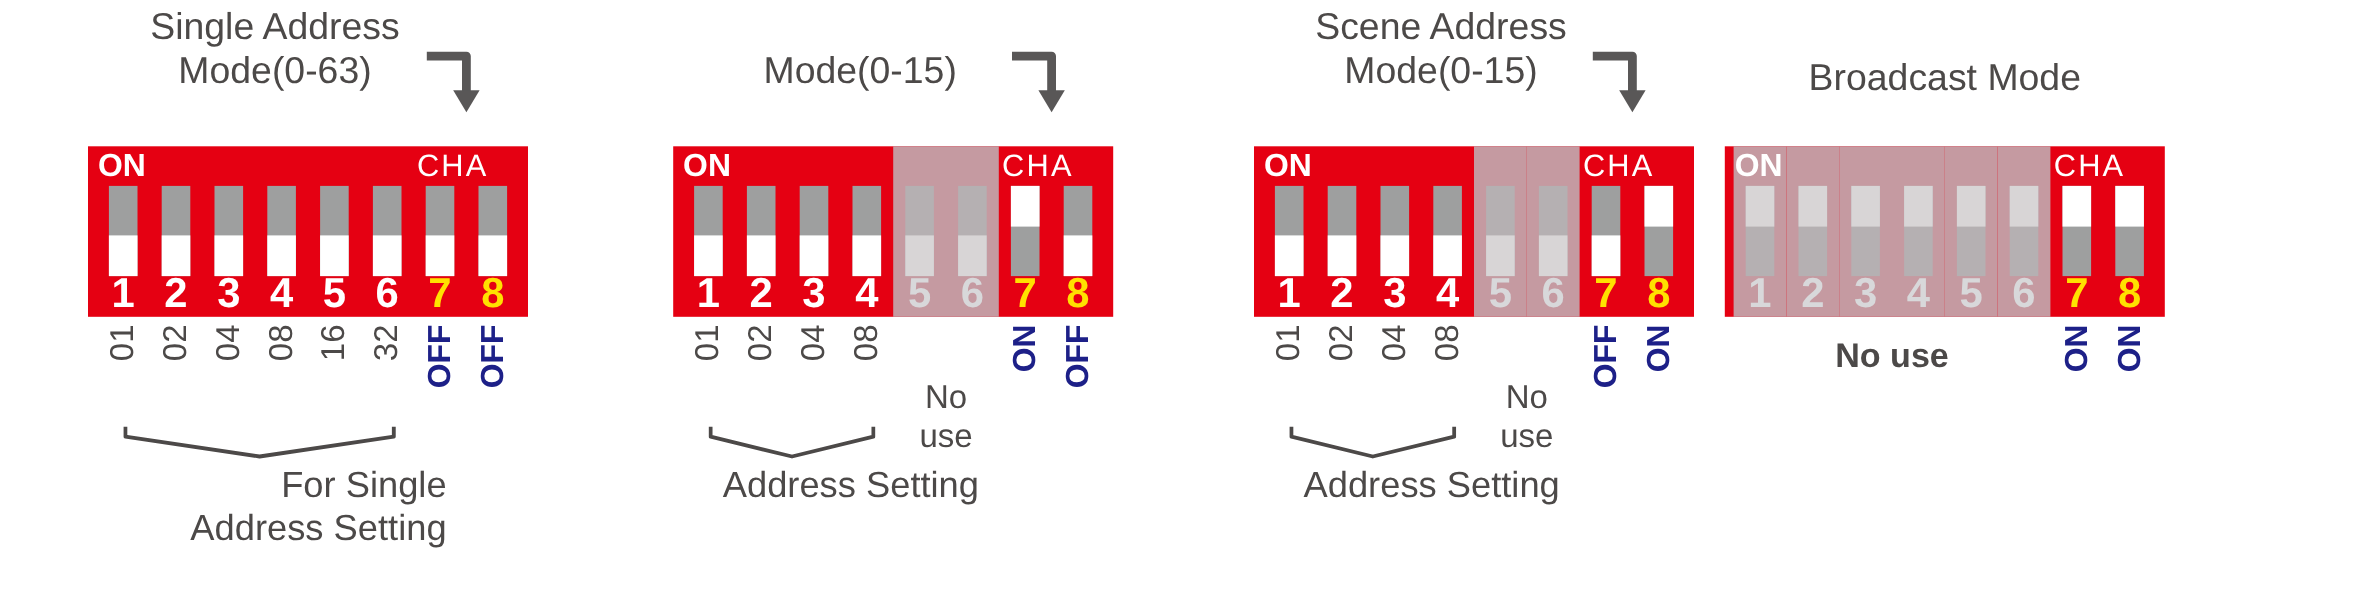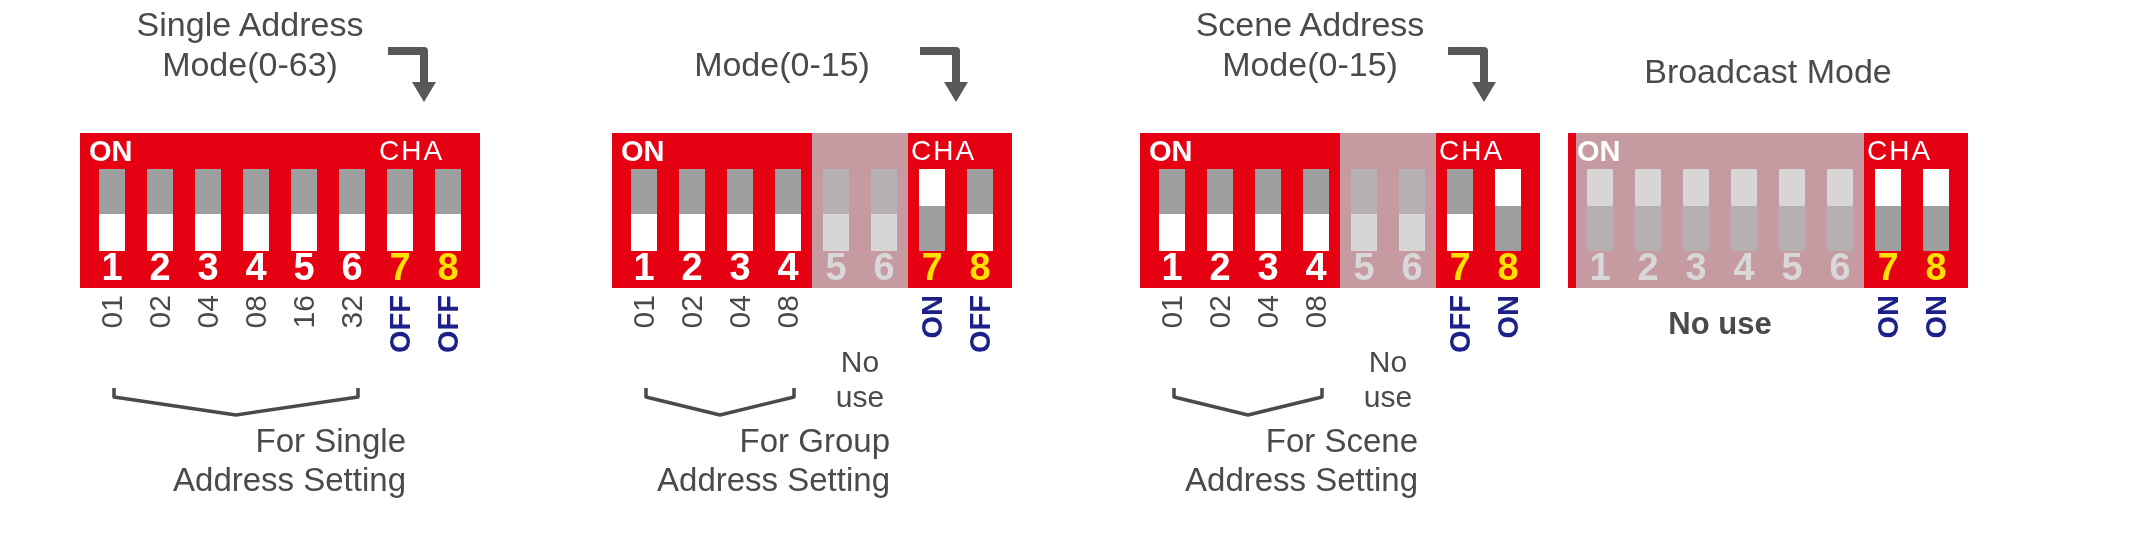--- a/index.html
+++ b/index.html
@@ -224,21 +224,20 @@
     <div class="lab-col lc-6">
         <span class="rot blab">ON</span>
       </div>
     <div class="lab-col lc-7">
         <span class="rot blab">OFF</span>
       </div>
     <svg class="bracket" width="152" height="30" viewBox="0 0 152 30">
       <path d="M2 0 L2 9 L76 27 L150 9 L150 0" fill="none" stroke="#4c4948" stroke-width="3.5" stroke-linejoin="round" stroke-linecap="round"></path>
     </svg>
     <div class="caption caption-narrow">
-      <div>For Group</div>
       <div>Address Setting</div>
     </div>
   </section>
 
   <section class="panel panel-2">
     <div class="title-line title-1">Scene Address</div>
     <div class="title-line title-2">Mode(0-15)</div>
     <svg class="arrow-svg" width="58" height="66" viewBox="0 0 58 66">
       <path d="M2 11 H38 V44" fill="none" stroke="#595757" stroke-width="8" stroke-linejoin="round"></path>
       <path d="M26 42 H50 L38 62 Z" fill="#595757"></path>
@@ -316,21 +315,20 @@
     <div class="lab-col lc-6">
         <span class="rot blab">OFF</span>
       </div>
     <div class="lab-col lc-7">
         <span class="rot blab">ON</span>
       </div>
     <svg class="bracket" width="152" height="30" viewBox="0 0 152 30">
       <path d="M2 0 L2 9 L76 27 L150 9 L150 0" fill="none" stroke="#4c4948" stroke-width="3.5" stroke-linejoin="round" stroke-linecap="round"></path>
     </svg>
     <div class="caption caption-narrow">
-      <div>For Scene</div>
       <div>Address Setting</div>
     </div>
   </section>
 
   <section class="panel panel-3">
     <div class="title-line title-single">Broadcast Mode</div>
     <div class="dip-body">
       <div class="sw-row">
         <div class="sw-col" data-state="nouse-on">
           <div class="slot">

